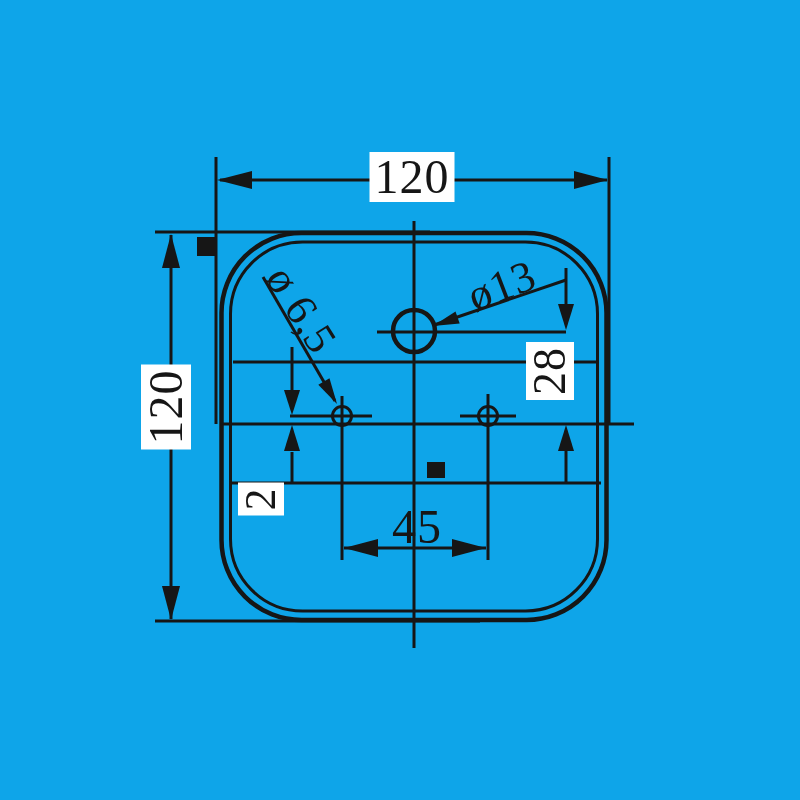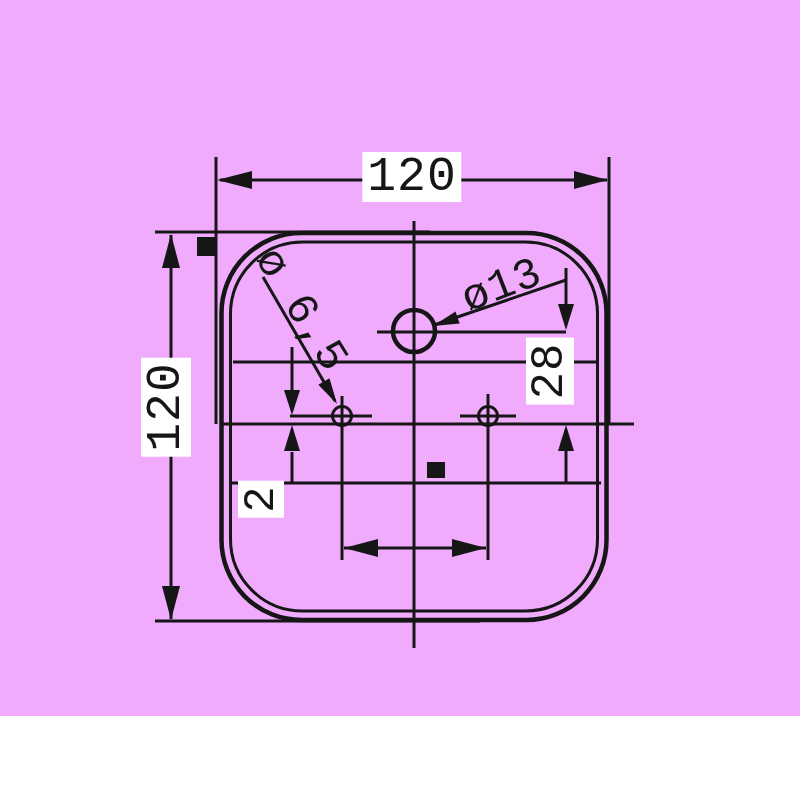--- a/index.html
+++ b/index.html
@@ -1,21 +1,21 @@
 <!DOCTYPE html>
 <html><head>
 <meta charset="utf-8">
 <style>
   html,body{margin:0;padding:0;background:#fff;}
   #canvas{
     position:relative;
-    width:800px;height:716px;
-    background:#f0abfc;
+    width:800px;height:800px;
+    background:#0ea5e9;
     overflow:hidden;
-    font-family:Liberation Mono, monospace;
+    font-family:Liberation Serif, serif;
   }
   #linework{position:absolute;left:0;top:0;}
   .dim-label{
     position:absolute;
     color:#161616;
     font-size:48px;
     line-height:1;
     white-space:nowrap;
     transform:translate(-50%,-50%);
     letter-spacing:1px;
@@ -100,20 +100,21 @@
     </g>
 
     <rect x="197" y="237" width="20" height="19" fill="#161616" stroke="none"></rect>
     <rect x="427" y="462" width="18" height="16" fill="#161616" stroke="none"></rect>
   </svg>
 
   <div class="dim-label bg" style="left:412px;top:177px;">120</div>
 
   <div class="dim-label bg rot-ccw" style="left:166px;top:407px;">120</div>
 
+  <div class="dim-label" style="left:417px;top:527px;">45</div>
 
   <div class="dim-label bg rot-ccw f46" style="left:550px;top:371px;">28</div>
 
   <div class="dim-label bg rot-ccw f44" style="left:261px;top:499px;">2</div>
 
   <div class="dim-label rot-13" style="left:502px;top:286px;">ø13</div>
 
   <div class="dim-label rot-65" style="left:301px;top:310px;">ø 6,5</div>
 
 </div>

